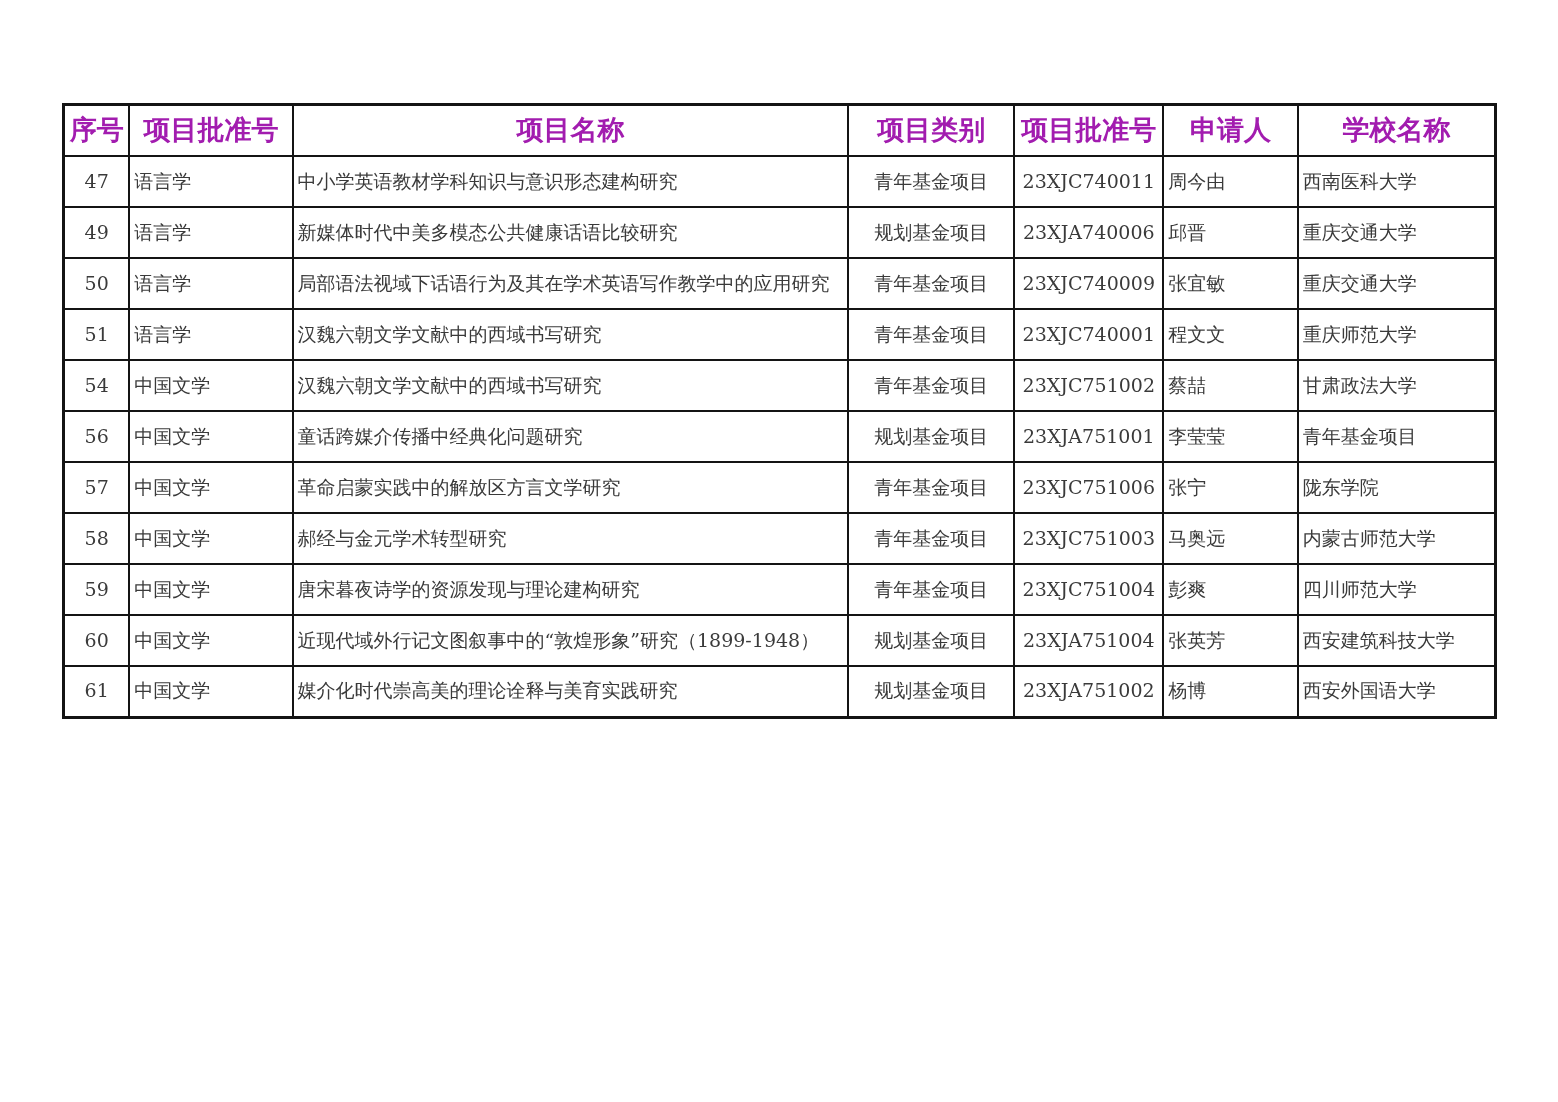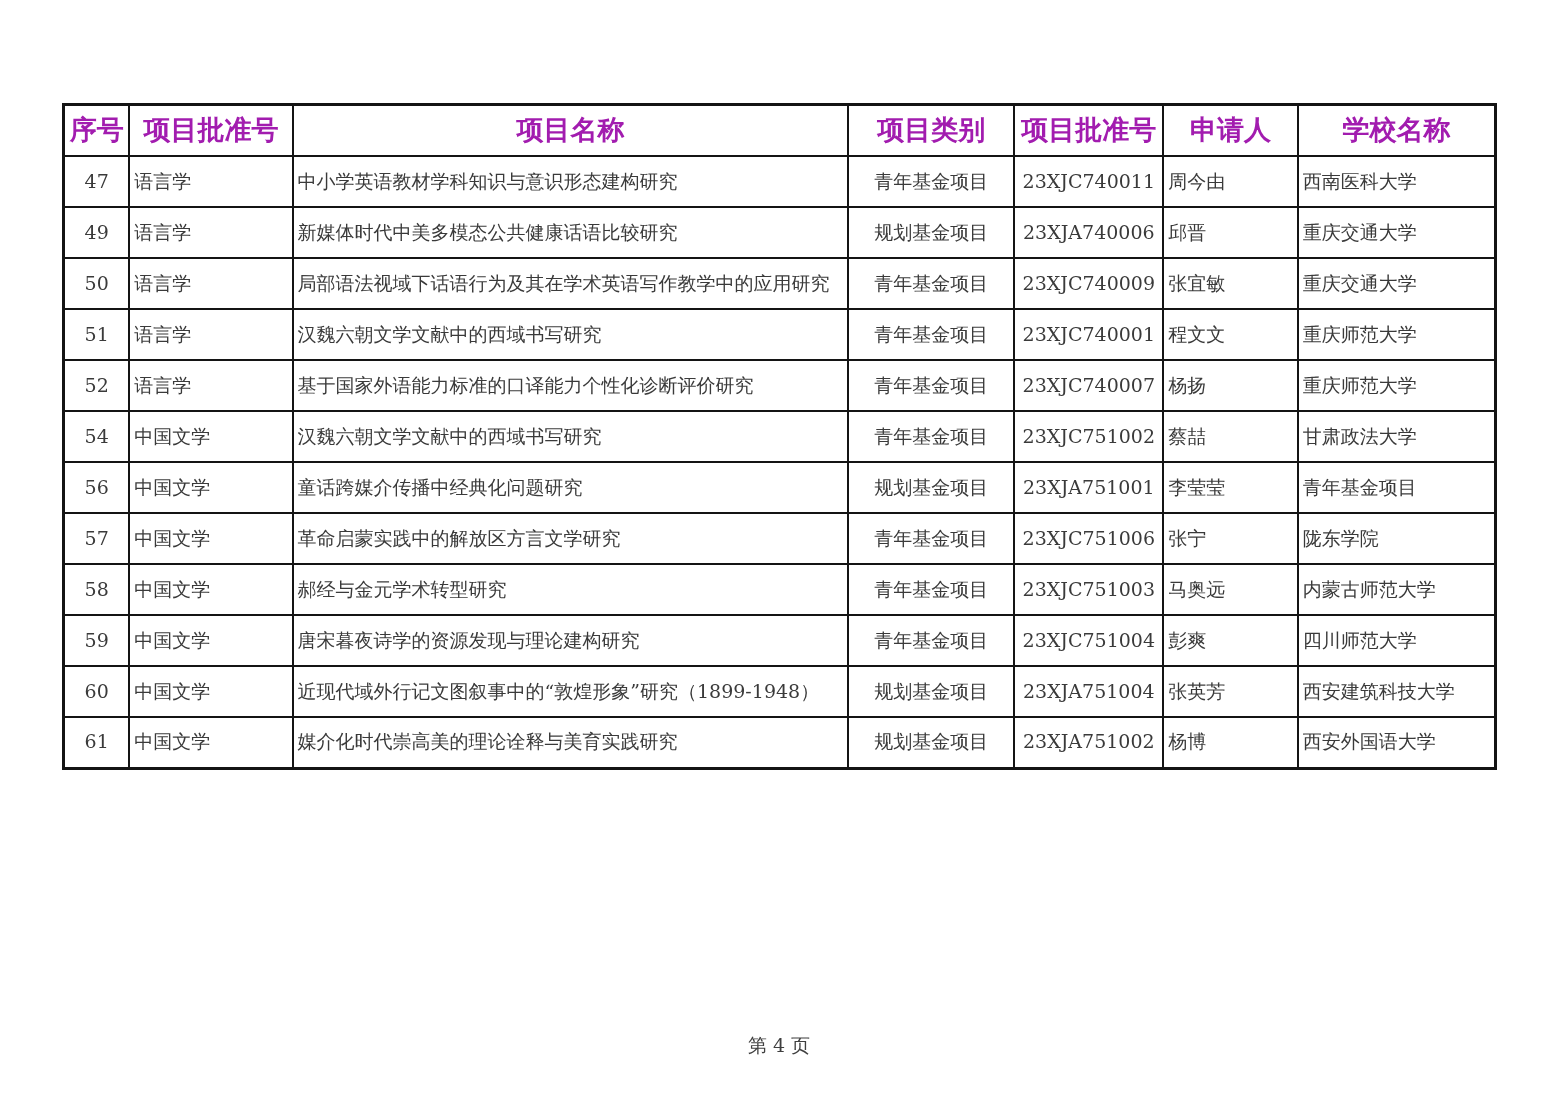--- a/index.html
+++ b/index.html
@@ -117,29 +117,20 @@
         <tr>
           <td class="al-center">51</td>
           <td class="al-left">语言学</td>
           <td class="al-left">汉魏六朝文学文献中的西域书写研究</td>
           <td class="al-center">青年基金项目</td>
           <td class="al-center">23XJC740001</td>
           <td class="al-left">程文文</td>
           <td class="al-left">重庆师范大学</td>
         </tr>
         <tr>
-          <td class="al-center">52</td>
-          <td class="al-left">语言学</td>
-          <td class="al-left">基于国家外语能力标准的口译能力个性化诊断评价研究</td>
-          <td class="al-center">青年基金项目</td>
-          <td class="al-center">23XJC740007</td>
-          <td class="al-left">杨扬</td>
-          <td class="al-left">重庆师范大学</td>
-        </tr>
-        <tr>
           <td class="al-center">54</td>
           <td class="al-left">中国文学</td>
           <td class="al-left">汉魏六朝文学文献中的西域书写研究</td>
           <td class="al-center">青年基金项目</td>
           <td class="al-center">23XJC751002</td>
           <td class="al-left">蔡喆</td>
           <td class="al-left">甘肃政法大学</td>
         </tr>
         <tr>
           <td class="al-center">56</td>
@@ -191,15 +182,14 @@
           <td class="al-left">中国文学</td>
           <td class="al-left">媒介化时代崇高美的理论诠释与美育实践研究</td>
           <td class="al-center">规划基金项目</td>
           <td class="al-center">23XJA751002</td>
           <td class="al-left">杨博</td>
           <td class="al-left">西安外国语大学</td>
         </tr>
       </tbody>
   </table>
 
-  <div class="footer">第 4 页</div>
 
 </div>
 
 </body></html>

